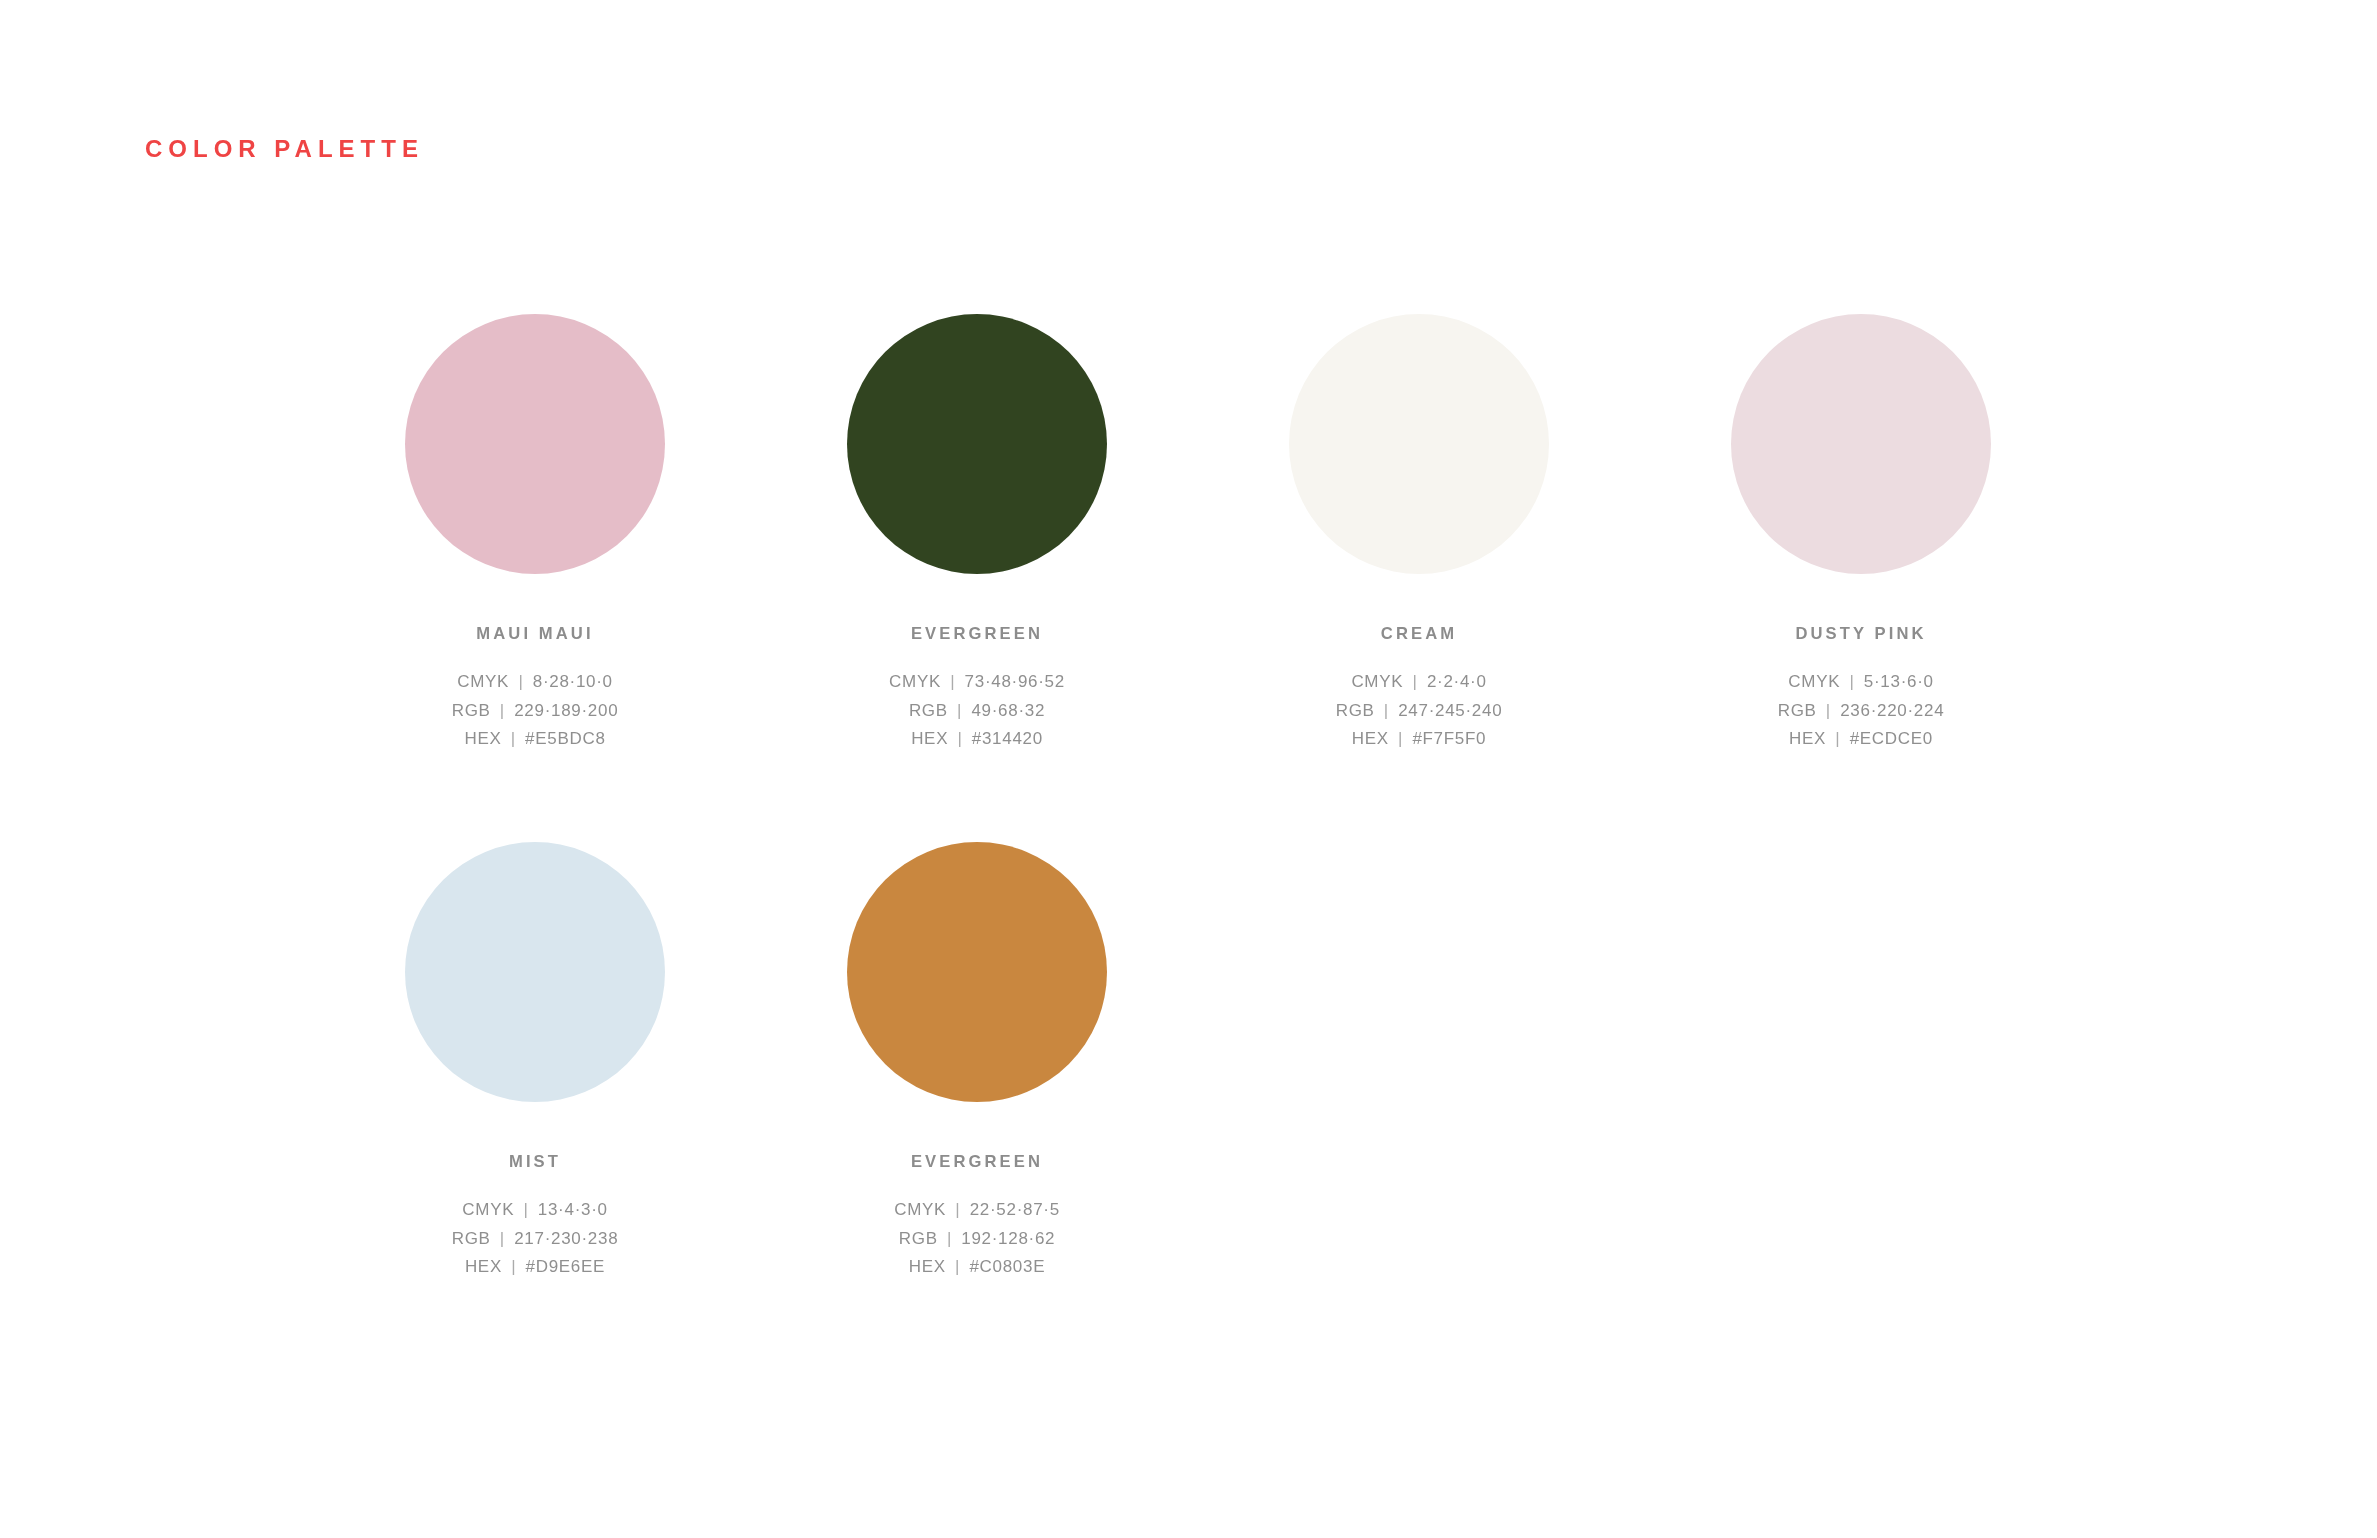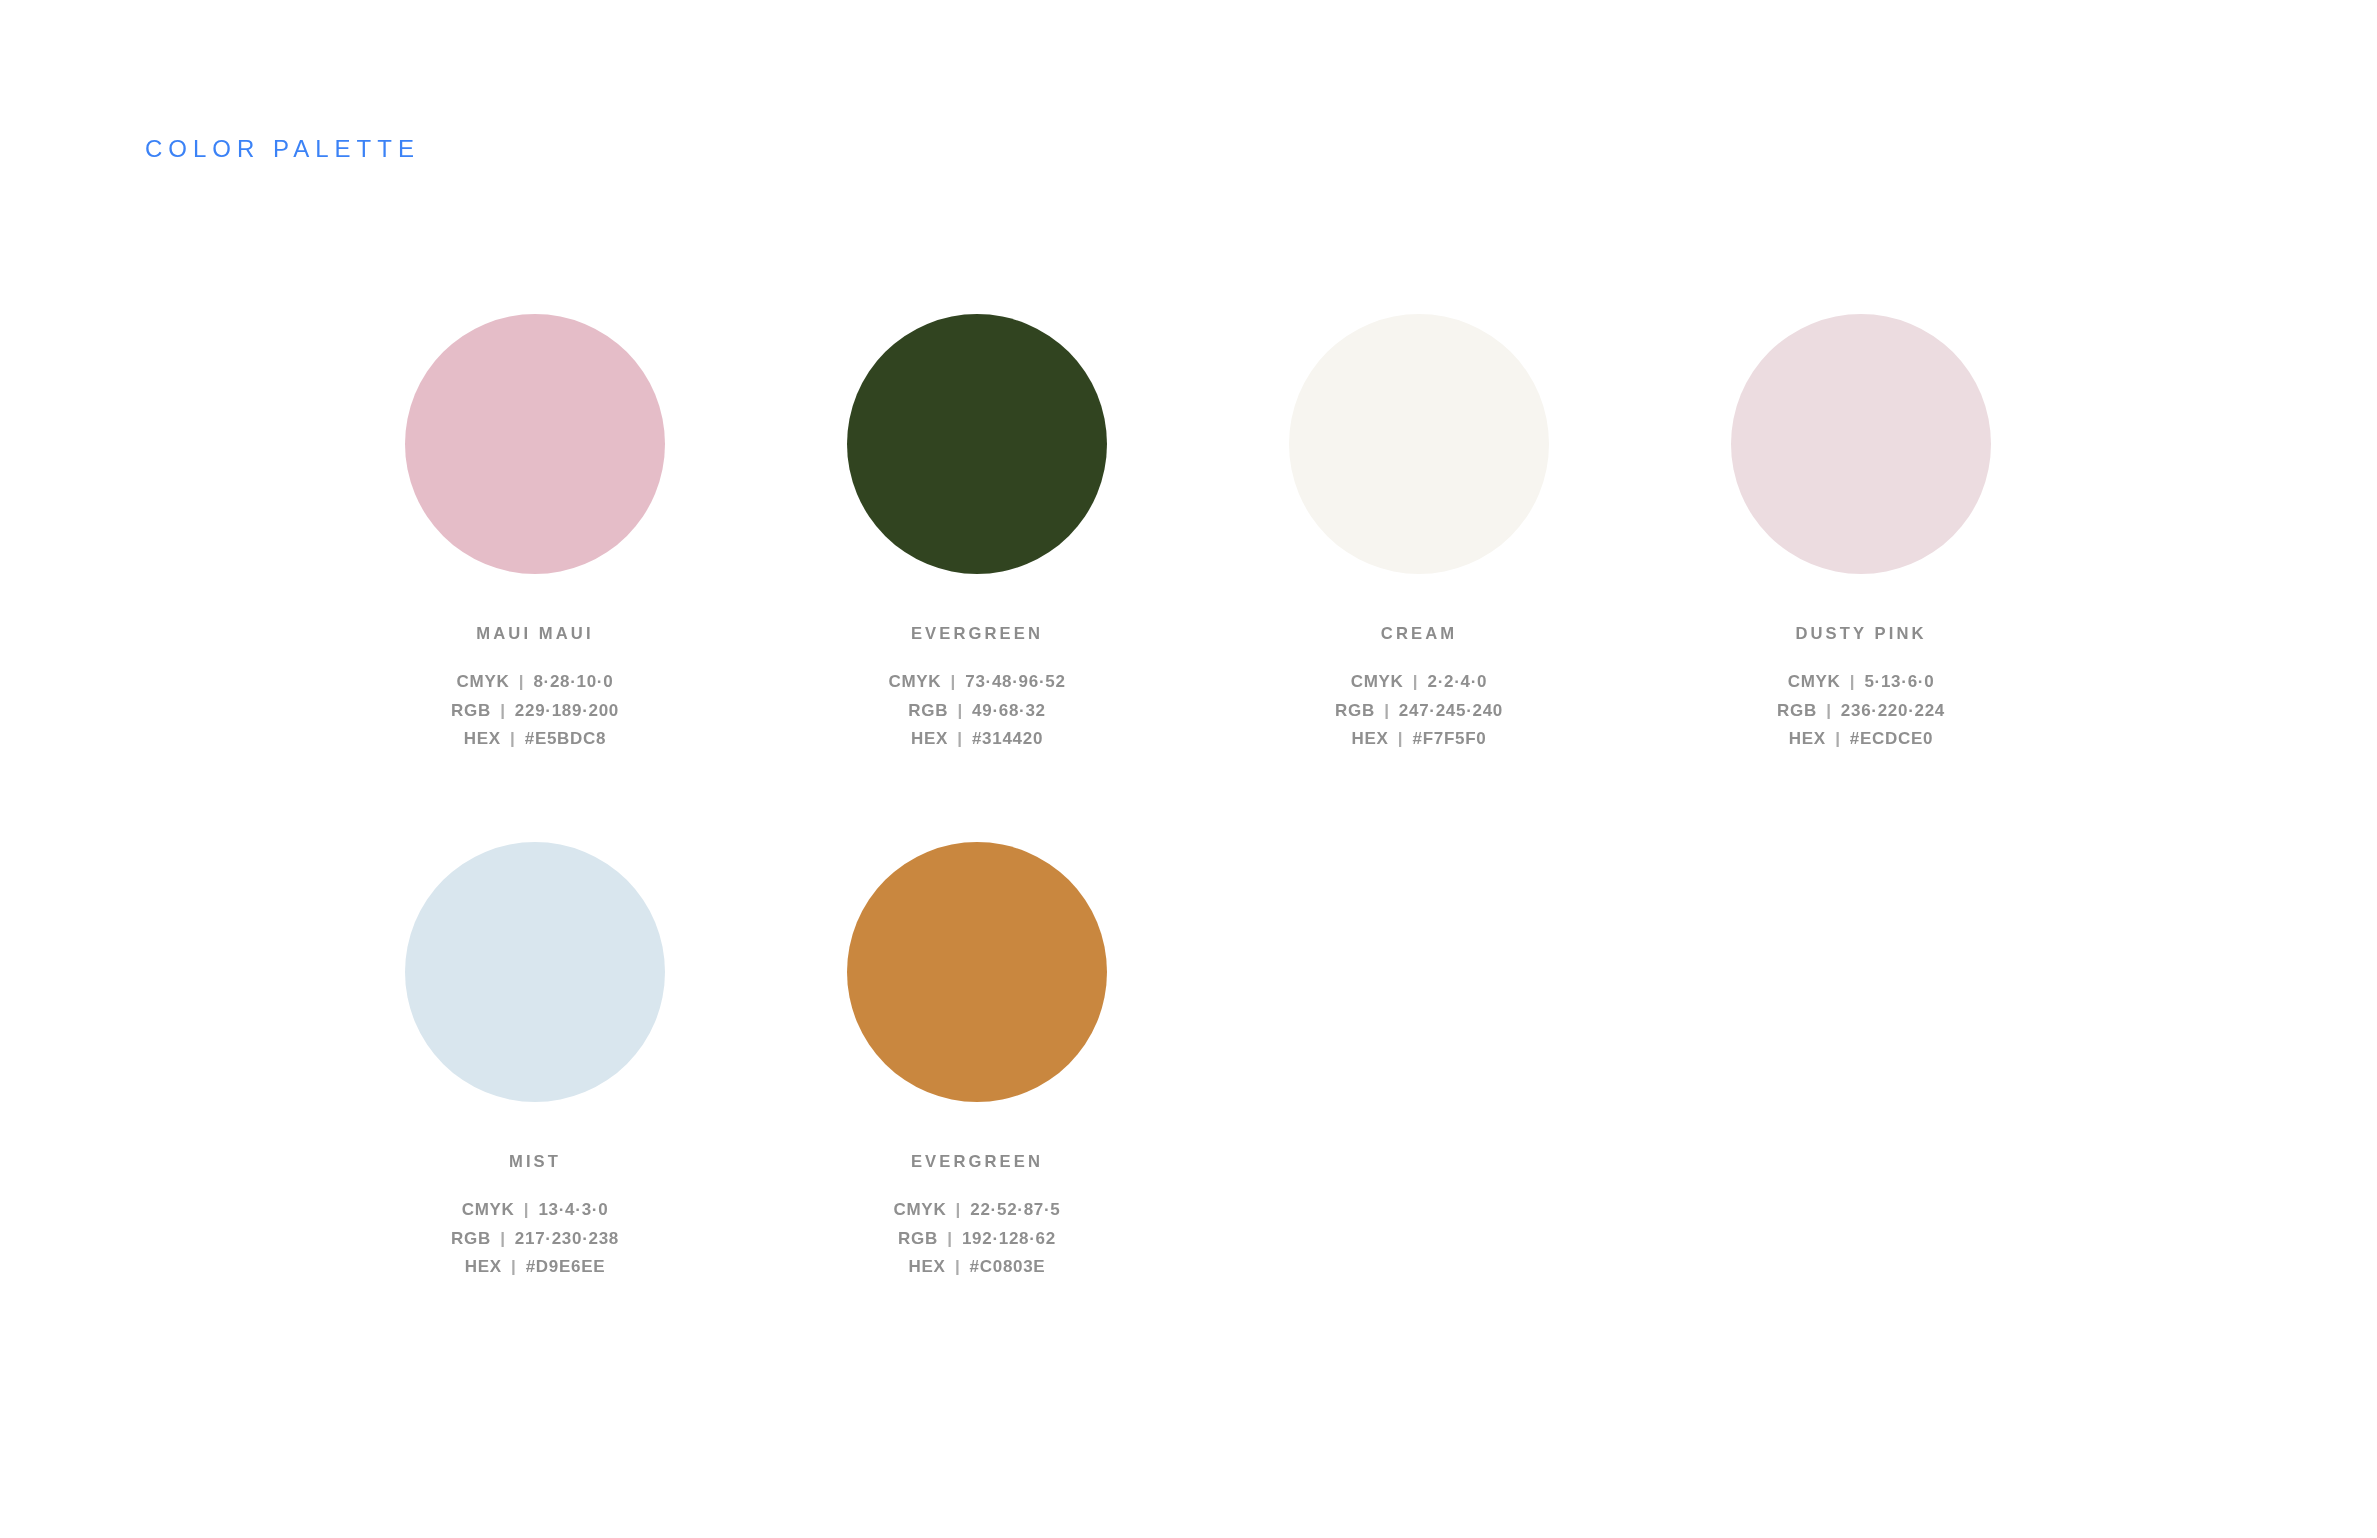--- a/index.html
+++ b/index.html
@@ -19,23 +19,23 @@
     height: 1539px;
     background: #FFFFFF;
   }
 
   
   .page-title {
     position: absolute;
     left: 145px;
     top: 135px;
     font-size: 24px;
-    font-weight: 400;
+    font-weight: 700;
     letter-spacing: 6px;
-    color: #3b82f6;
+    color: #ef4444;
     white-space: nowrap;
   }
 
   
   .palette {
     position: absolute;
     left: 314px;
     top: 314px;
     width: 1769px;
     display: grid;
@@ -67,21 +67,21 @@
     white-space: nowrap;
   }
 
   .swatch-specs {
     margin-top: 24px;
     text-align: center;
   }
 
   .spec-line {
     font-size: 17px;
-    font-weight: 700;
+    font-weight: 400;
     letter-spacing: 0.7px;
     color: #8F8F8F;
     line-height: 28.5px;
     white-space: nowrap;
   }
 
   .spec-line.single {
     letter-spacing: 2.1px;
   }
 

